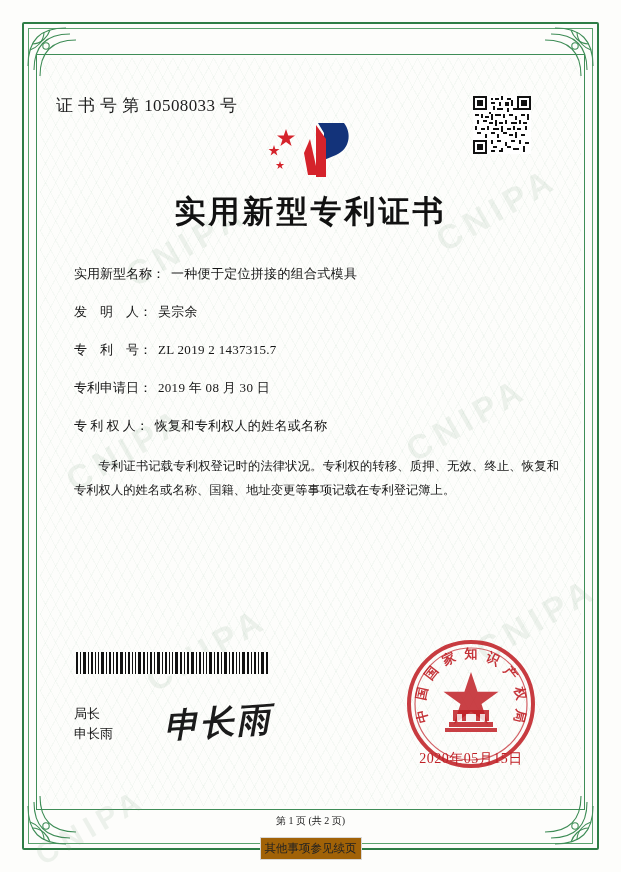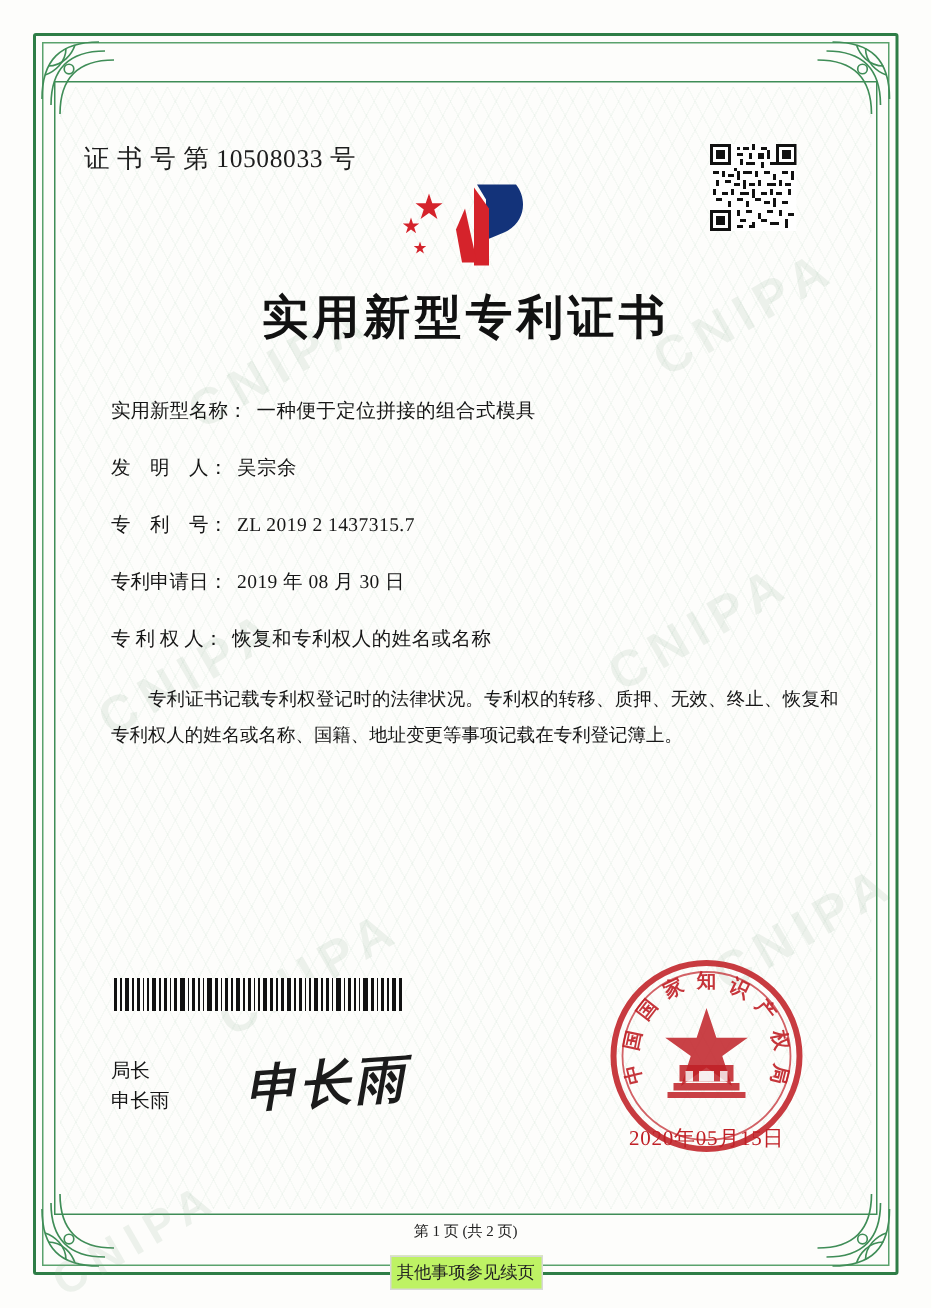--- a/index.html
+++ b/index.html
@@ -233,21 +233,21 @@
     font-size: 10px;
     color: #222;
   }
   .footnote {
     position: absolute;
     left: 50%;
     transform: translateX(-50%);
     bottom: 12px;
     font-size: 11.5px;
     color: #222;
-    background: #bef264;
+    background: #a16207;
     border: 1px solid #d8d8d8;
     padding: 3px 4px;
   }
 </style>
 </head>
 <body>
 
 <div class="page">
 
   <div class="border-outer"></div>

